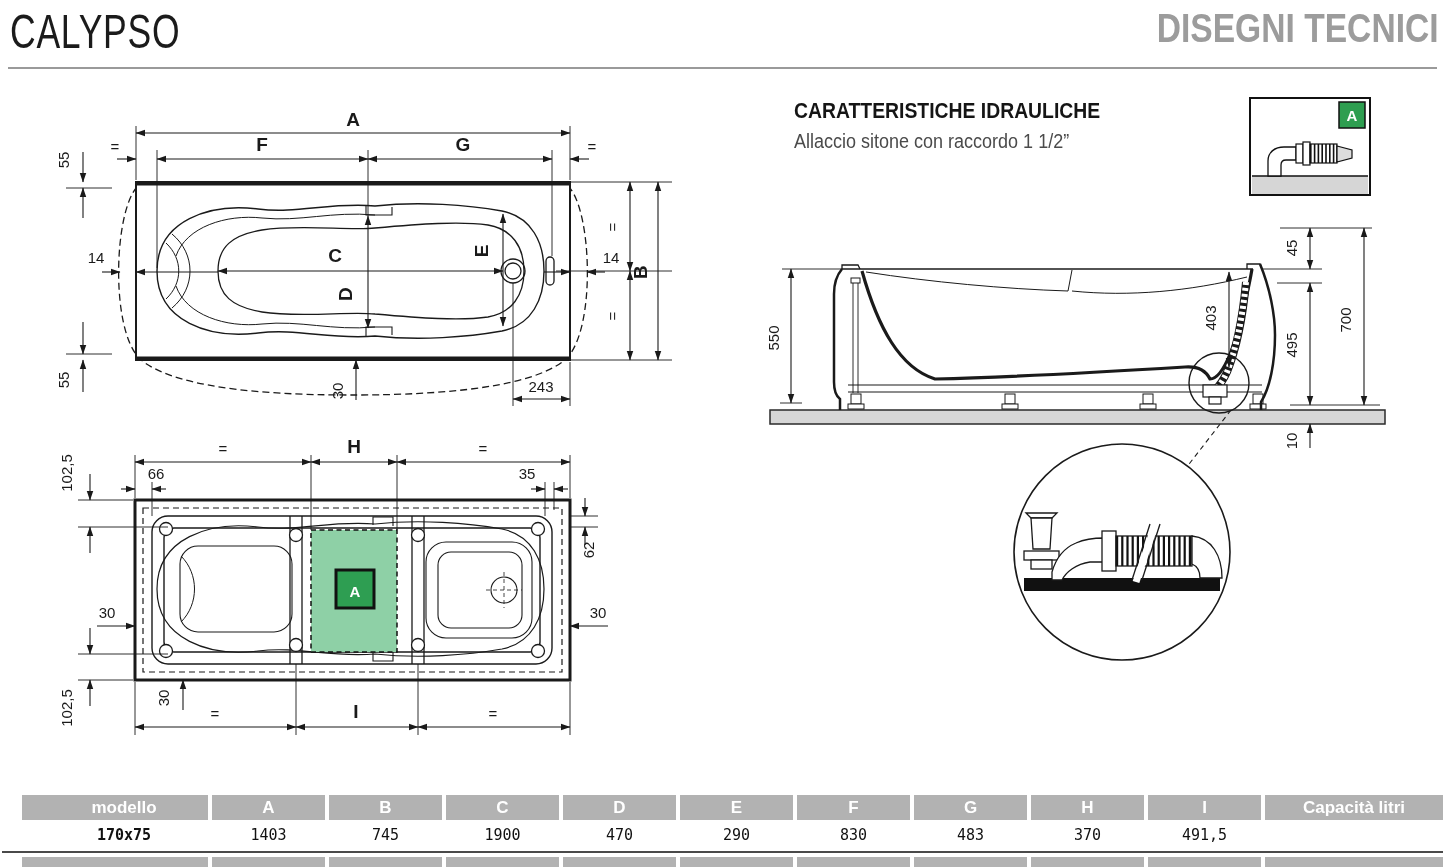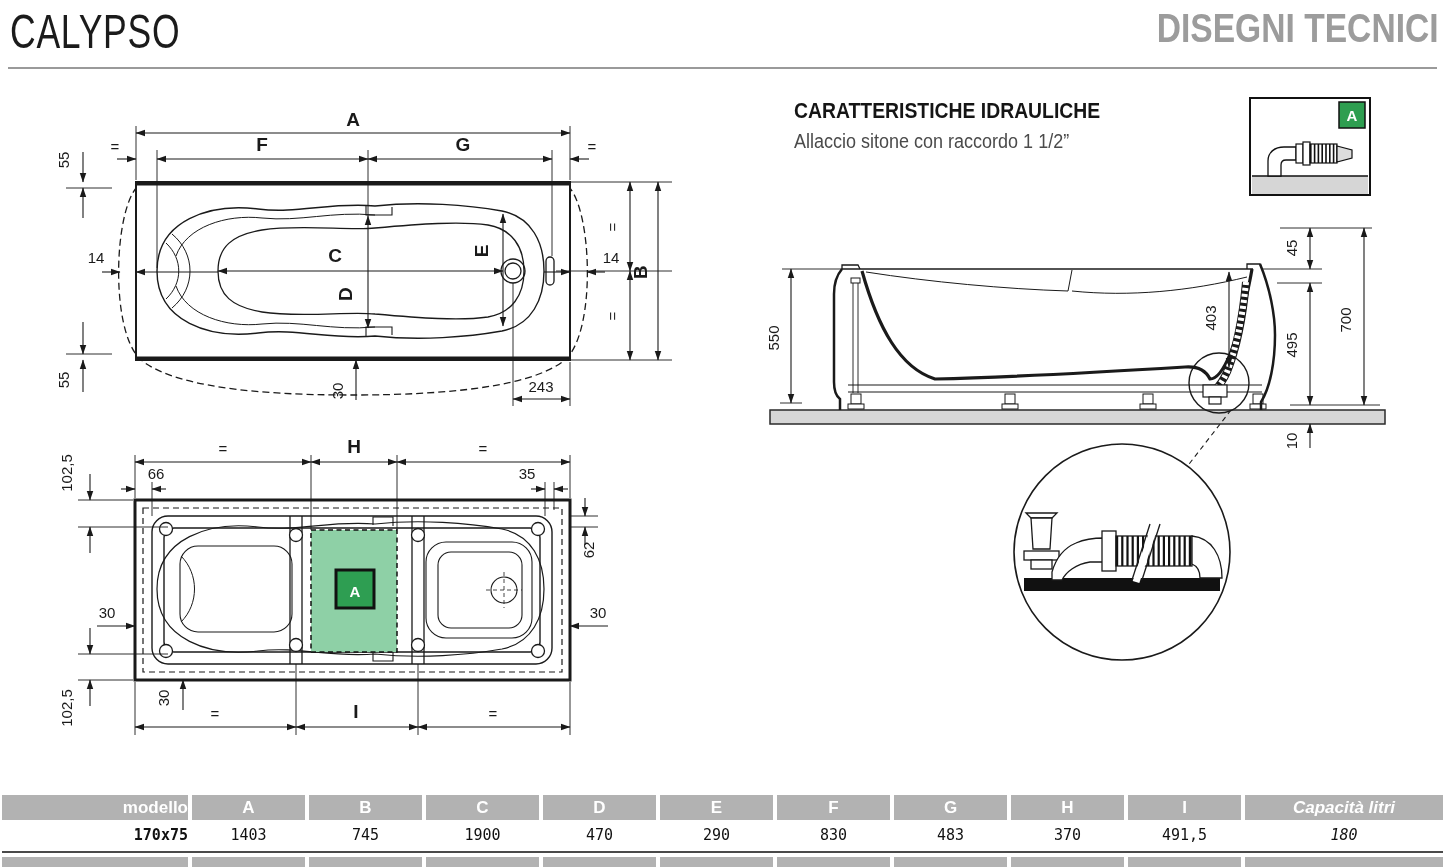--- a/index.html
+++ b/index.html
@@ -13,22 +13,22 @@
   .headrule{position:absolute;left:8px;right:8px;top:67px;height:2px;background:#9a9a9a;}
   .hydro-h{position:absolute;left:794px;top:98px;font-size:22px;font-weight:bold;color:#151515;
            transform:scaleX(0.88);transform-origin:left top;}
   .hydro-s{position:absolute;left:794px;top:130px;font-size:20px;color:#4b4b4b;
            transform:scaleX(0.9);transform-origin:left top;}
   
   .spec{position:absolute;left:0;top:795px;width:1445px;}
   .trow{display:flex;gap:4px;padding:0 2px;}
   .cell{background:#b2b2b2;color:#fff;font-weight:bold;font-size:17px;height:25px;line-height:25px;
         text-align:center;flex:0 0 113px;transform-origin:center;}
-  .cell.first{flex:0 0 186px;text-align:right;padding-left:18px;box-sizing:border-box;}
-  .cell.last{flex:1 1 auto;font-style:italic;}
+  .cell.first{flex:0 0 186px;text-align:center;padding-left:18px;box-sizing:border-box;margin-left:20px;}
+  .cell.last{flex:1 1 auto;}
   .vrow .cell{background:#fff;color:#111;font-weight:normal;
               font-family:"DejaVu Sans Mono",monospace;font-size:15px;height:30px;line-height:30px;}
   .vrow .cell.first{font-weight:bold;font-family:"DejaVu Sans Mono",monospace;}
   .specline{height:2px;background:#4a4a4a;margin:1px 2px 4px 2px;}
   
   text{font-family:"Liberation Sans",sans-serif;font-size:15px;fill:#1a1a1a;}
   text.b{font-size:19px;font-weight:bold;}
   text.badge{fill:#fff;font-weight:bold;}
 </style>
 </head>
@@ -319,21 +319,20 @@
     <div class="cell first">170x75</div>
     <div class="cell">1403</div>
     <div class="cell">745</div>
     <div class="cell">1900</div>
     <div class="cell">470</div>
     <div class="cell">290</div>
     <div class="cell">830</div>
     <div class="cell">483</div>
     <div class="cell">370</div>
     <div class="cell">491,5</div>
-    <div class="cell last">180</div>
   </div>
   <div class="specline"></div>
   <div class="trow">
     <div class="cell first"></div>
     <div class="cell"></div>
         <div class="cell"></div>
     <div class="cell"></div>
         <div class="cell"></div>
     <div class="cell"></div>
         <div class="cell"></div>

